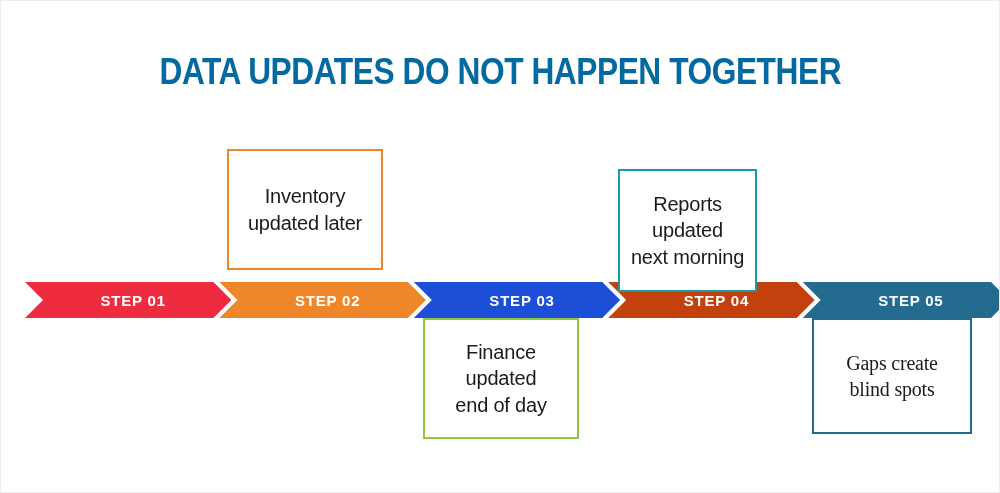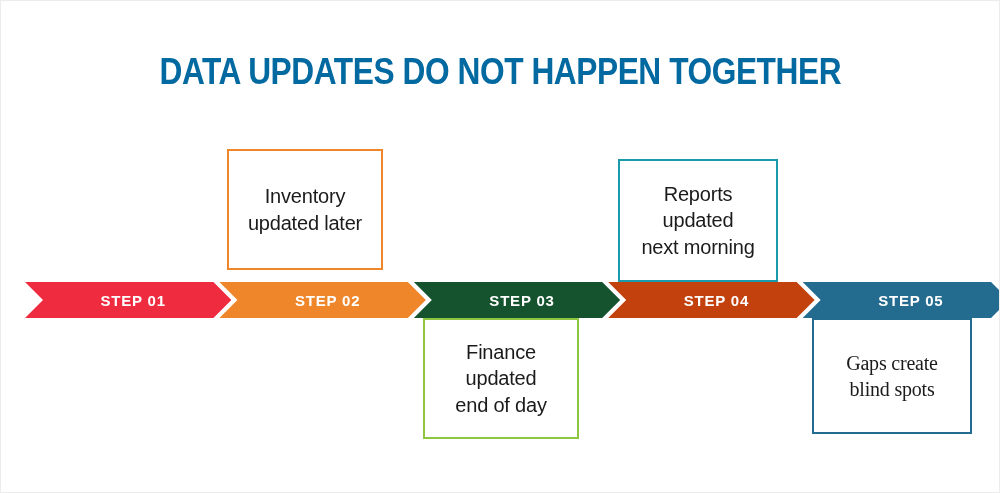--- a/index.html
+++ b/index.html
@@ -69,40 +69,40 @@
     font-size: 20px;
     line-height: 1.32;
     font-weight: 500;
     color: #1b1b1b;
     white-space: pre-line;
     letter-spacing: -0.2px;
   }
   .note-1 { left: 35px;  top: 317px; width: 150px; height: 118px; }
   .note-2 { left: 226px; top: 148px; width: 156px; height: 121px; }
   .note-3 { left: 422px; top: 317px; width: 156px; height: 121px; }
-  .note-4 { left: 617px; top: 158px; width: 160px; height: 123px; }
+  .note-4 { left: 617px; top: 168px; width: 139px; height: 123px; }
   .note-5 { left: 811px; top: 317px; width: 160px; height: 116px; font-family: Liberation Serif, serif; }
 </style>
 </head>
 <body>
 
 <div class="canvas">
 
   <div class="title">
     <span class="squeeze">DATA UPDATES DO NOT HAPPEN TOGETHER</span>
   </div>
 
   <div class="steps-row">
     <div class="arrow" style="background: rgb(238, 43, 63);">
       <span class="lbl">STEP 01</span>
     </div>
     <div class="arrow" style="background: rgb(239, 135, 42);">
       <span class="lbl">STEP 02</span>
     </div>
-    <div class="arrow" style="background: #14532d;">
+    <div class="arrow" style="background: #1d4ed8;">
       <span class="lbl">STEP 03</span>
     </div>
     <div class="arrow" style="background: #c2410c;">
       <span class="lbl">STEP 04</span>
     </div>
     <div class="arrow" style="background: rgb(36, 107, 144);">
       <span class="lbl">STEP 05</span>
     </div>
   </div>
 

